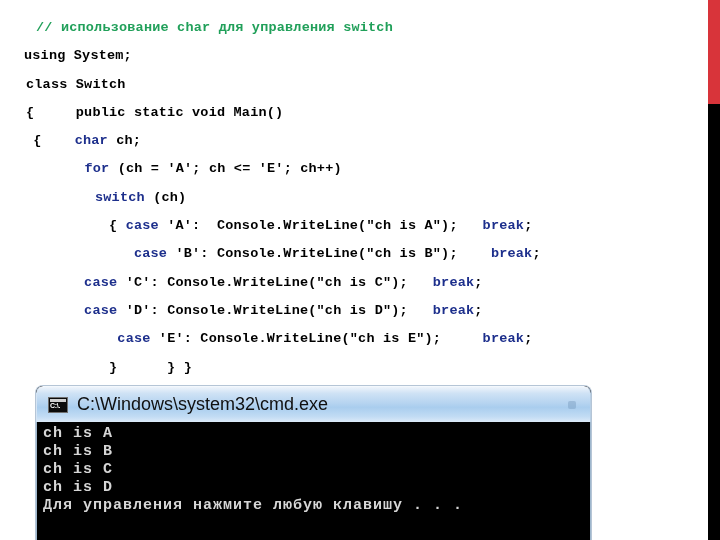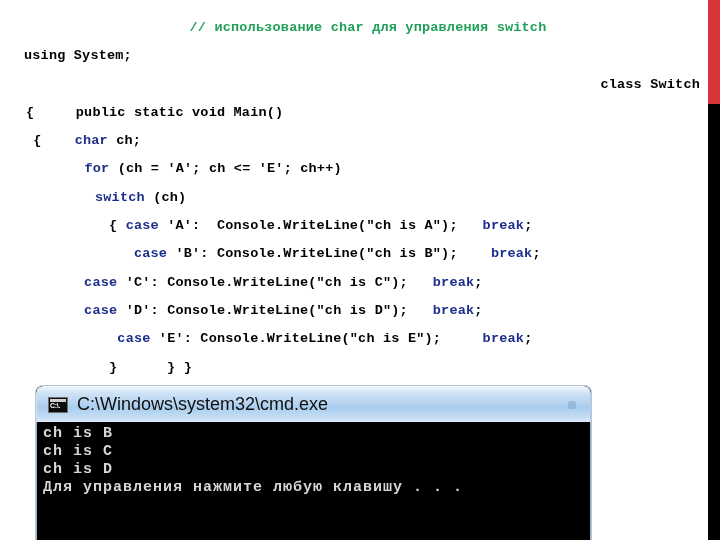--- a/index.html
+++ b/index.html
@@ -156,42 +156,43 @@
 </style>
 </head>
 <body>
 
 <div id="slide">
 
   <div class="edge-bar red"></div>
   <div class="edge-bar black"></div>
 
   <div class="code-block">
-    <div class="code-line comment" style="padding-left:36px;text-align:center;">// использование char для управления switch</div>
+    <div class="code-line comment" style="padding-left:36px;">// использование char для управления switch</div>
     <div class="code-line" style="padding-left:24px;">using System;</div>
-    <div class="code-line" style="padding-left:26px;text-align:right;">class Switch</div>
+    <div class="code-line" style="padding-left:26px;">class Switch</div>
     <div class="code-line" style="padding-left:26px;">{     public static void Main()</div>
     <div class="code-line" style="">    {    <span class="kw" style="color:#1d2f8c">char</span> ch;</div>
     <div class="code-line" style="padding-left:18px;">        <span class="kw" style="color:#1d2f8c">for</span> (ch = 'A'; ch &lt;= 'E'; ch++)</div>
     <div class="code-line" style="padding-left:12px;">          <span class="kw" style="color:#1d2f8c">switch</span> (ch)</div>
     <div class="code-line" style="padding-left:26px;">          { <span class="kw" style="color:#1d2f8c">case</span> 'A':  Console.WriteLine("ch is A");   <span class="kw" style="color:#1d2f8c">break</span>;</div>
     <div class="code-line" style="padding-left:26px;">             <span class="kw" style="color:#1d2f8c">case</span> 'B': Console.WriteLine("ch is B");    <span class="kw" style="color:#1d2f8c">break</span>;</div>
     <div class="code-line" style="padding-left:26px;">       <span class="kw" style="color:#1d2f8c">case</span> 'C': Console.WriteLine("ch is C");   <span class="kw" style="color:#1d2f8c">break</span>;</div>
     <div class="code-line" style="padding-left:26px;">       <span class="kw" style="color:#1d2f8c">case</span> 'D': Console.WriteLine("ch is D");   <span class="kw" style="color:#1d2f8c">break</span>;</div>
     <div class="code-line" style="padding-left:26px;">           <span class="kw" style="color:#1d2f8c">case</span> 'E': Console.WriteLine("ch is E");     <span class="kw" style="color:#1d2f8c">break</span>;</div>
     <div class="code-line" style="padding-left:26px;">          }      } }</div>
   </div>
 
   <div class="console-window">
     <div class="console-titlebar">
       <span class="cmd-icon"></span>
       <span class="console-title-text">C:\Windows\system32\cmd.exe</span>
       <span class="titlebar-dot"></span>
     </div>
     <div class="console-body">
+      <div class="console-line">ch is A</div>
       <div class="console-line">ch is B</div>
       <div class="console-line">ch is C</div>
       <div class="console-line">ch is D</div>
       <div class="console-line">Для управления нажмите любую клавишу . . .</div>
     </div>
   </div>
 
 </div>
 
 </body></html>

